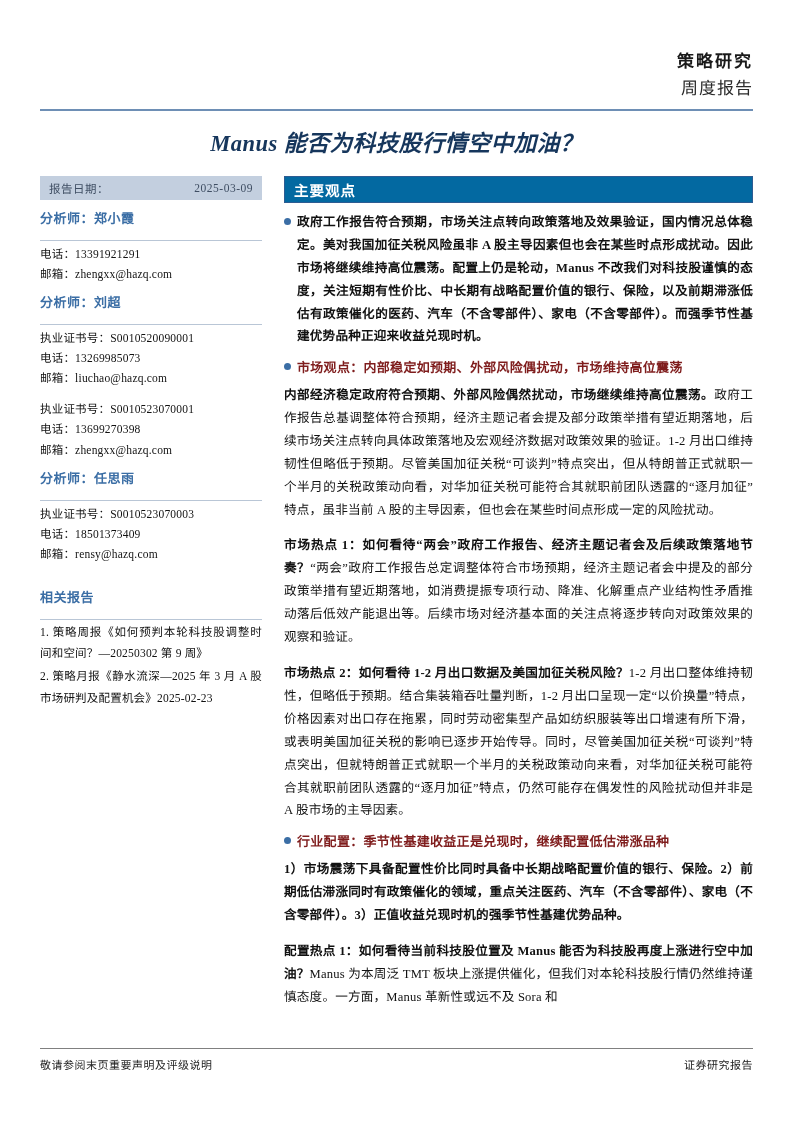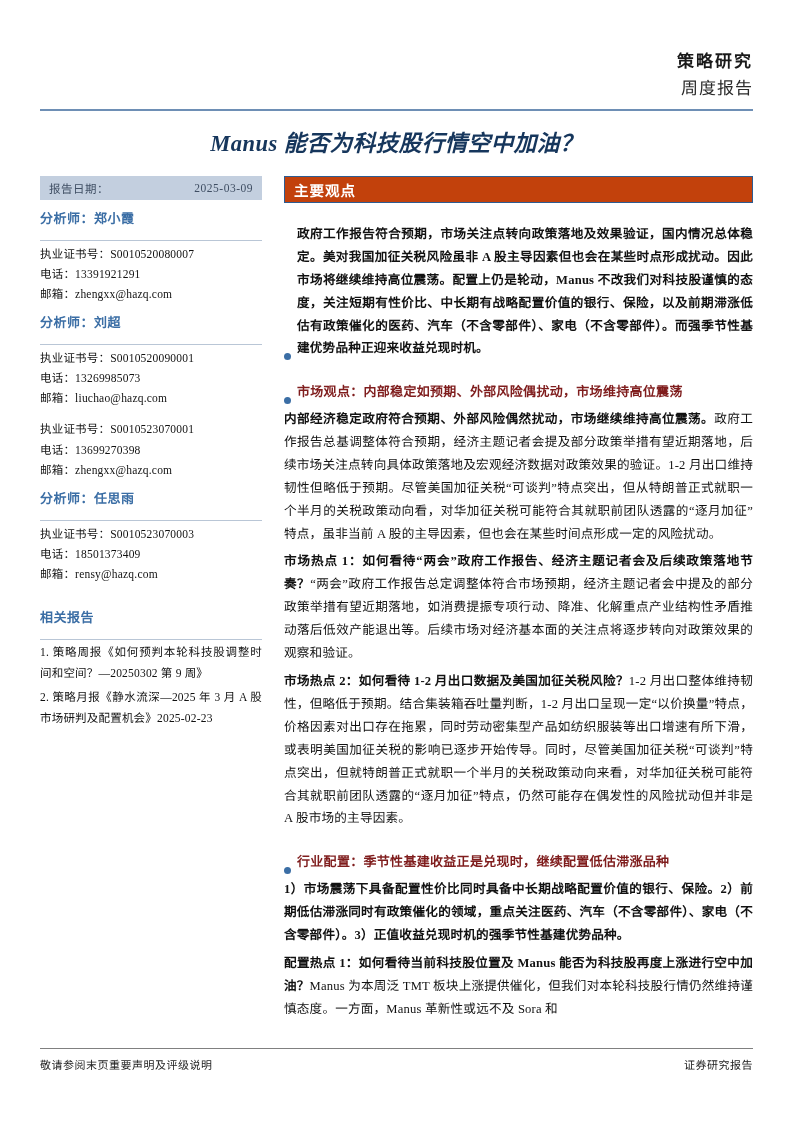--- a/index.html
+++ b/index.html
@@ -130,39 +130,38 @@
     font-size: 11.5px;
     line-height: 1.85;
     color: #111;
     text-align: justify;
     margin-top: 2px;
     letter-spacing: 0.2px;
   }
 
   
   .section-head {
-    background: #c2410c;
+    background: #0369a1;
     border: 1px solid #2d5c92;
     height: 27px;
     display: flex;
     align-items: center;
     padding-left: 9px;
     box-sizing: border-box;
   }
   .section-head-text {
     color: #ffffff;
     font-size: 14.5px;
     font-weight: bold;
     letter-spacing: 1px;
   }
 
   .bullet-para {
     display: flex;
-    margin-top: 20px;
-    align-items: flex-end;
+    margin-top: 8px;
   }
   .bullet-dot {
     flex: 0 0 auto;
     width: 7px;
     height: 7px;
     border-radius: 50%;
     background: #3b6ea5;
     margin-top: 7px;
     margin-right: 6px;
   }
@@ -183,21 +182,21 @@
     color: #7f1d1d;
     font-size: 13px;
     letter-spacing: 0.3px;
   }
 
   .para {
     font-size: 12.6px;
     line-height: 1.82;
     text-align: justify;
     color: #111;
-    margin-top: 5px;
+    margin-top: 13px;
     letter-spacing: 0.2px;
   }
   .para.tight {
     margin-top: 4px;
   }
   .para b {
     font-weight: bold;
   }
 
   
@@ -238,21 +237,20 @@
     <div class="col-left">
 
       <div class="date-bar">
         <span>报告日期：</span>
         <span>2025-03-09</span>
       </div>
 
       <div class="analyst-block">
         <div class="analyst-name">分析师：郑小霞</div>
         <div class="analyst-fields">
-          <div class="analyst-field">执业证书号：S0010520080007</div>
           <div class="analyst-field">电话：13391921291</div>
           <div class="analyst-field">邮箱：zhengxx@hazq.com</div>
         </div>
       </div>
 
       <div class="analyst-block">
         <div class="analyst-name">分析师：刘超</div>
         <div class="analyst-fields">
           <div class="analyst-field">执业证书号：S0010520090001</div>
           <div class="analyst-field">电话：13269985073</div>

